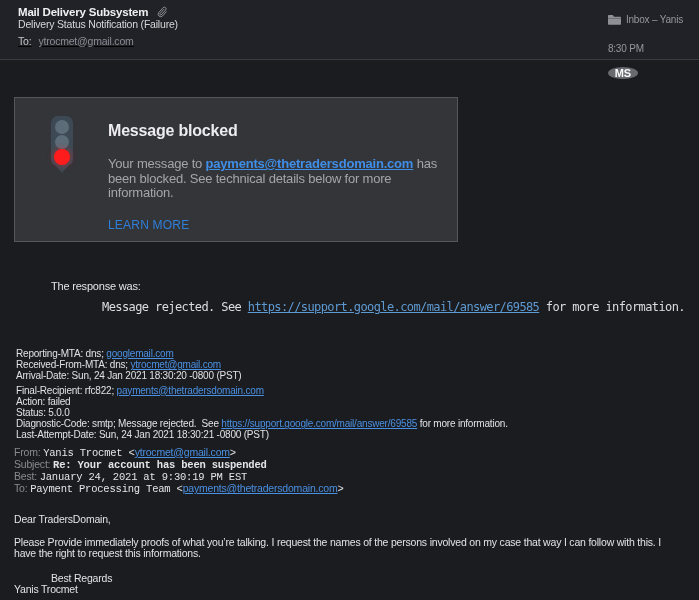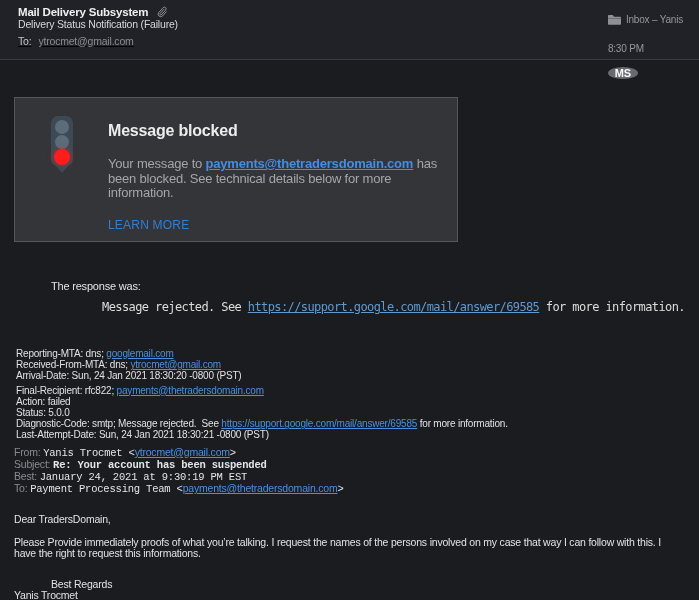--- a/index.html
+++ b/index.html
@@ -81,21 +81,21 @@
   .quoted { margin-top: 6px; font-size: 10.5px; line-height: 11.2px; }
   .q-line { white-space: pre-wrap; }
   .q-label { color: #8a8a90; }
   .q-val { color: #e4e4e6; font-family: Liberation Mono, monospace; }
   .q-bold { font-weight: bold; }
   .q-line a { color: #4a90e2; text-decoration: underline; cursor: pointer; }
 
   
   .letter { margin-top: 19px; font-size: 10.5px; line-height: 11.5px; color: #e2e2e4; }
   .para { margin-top: 11px; }
-  .signoff { margin-top: 19px; padding-left: 37px; }
+  .signoff { margin-top: 13px; padding-left: 37px; }
 
   .icon-gray { fill: #8f9096; }
 </style>
 </head>
 <body>
 
 <header>
   <div class="hdr-left">
     <div class="hdr-row1">
       <span class="sender">Mail Delivery Subsystem</span>

